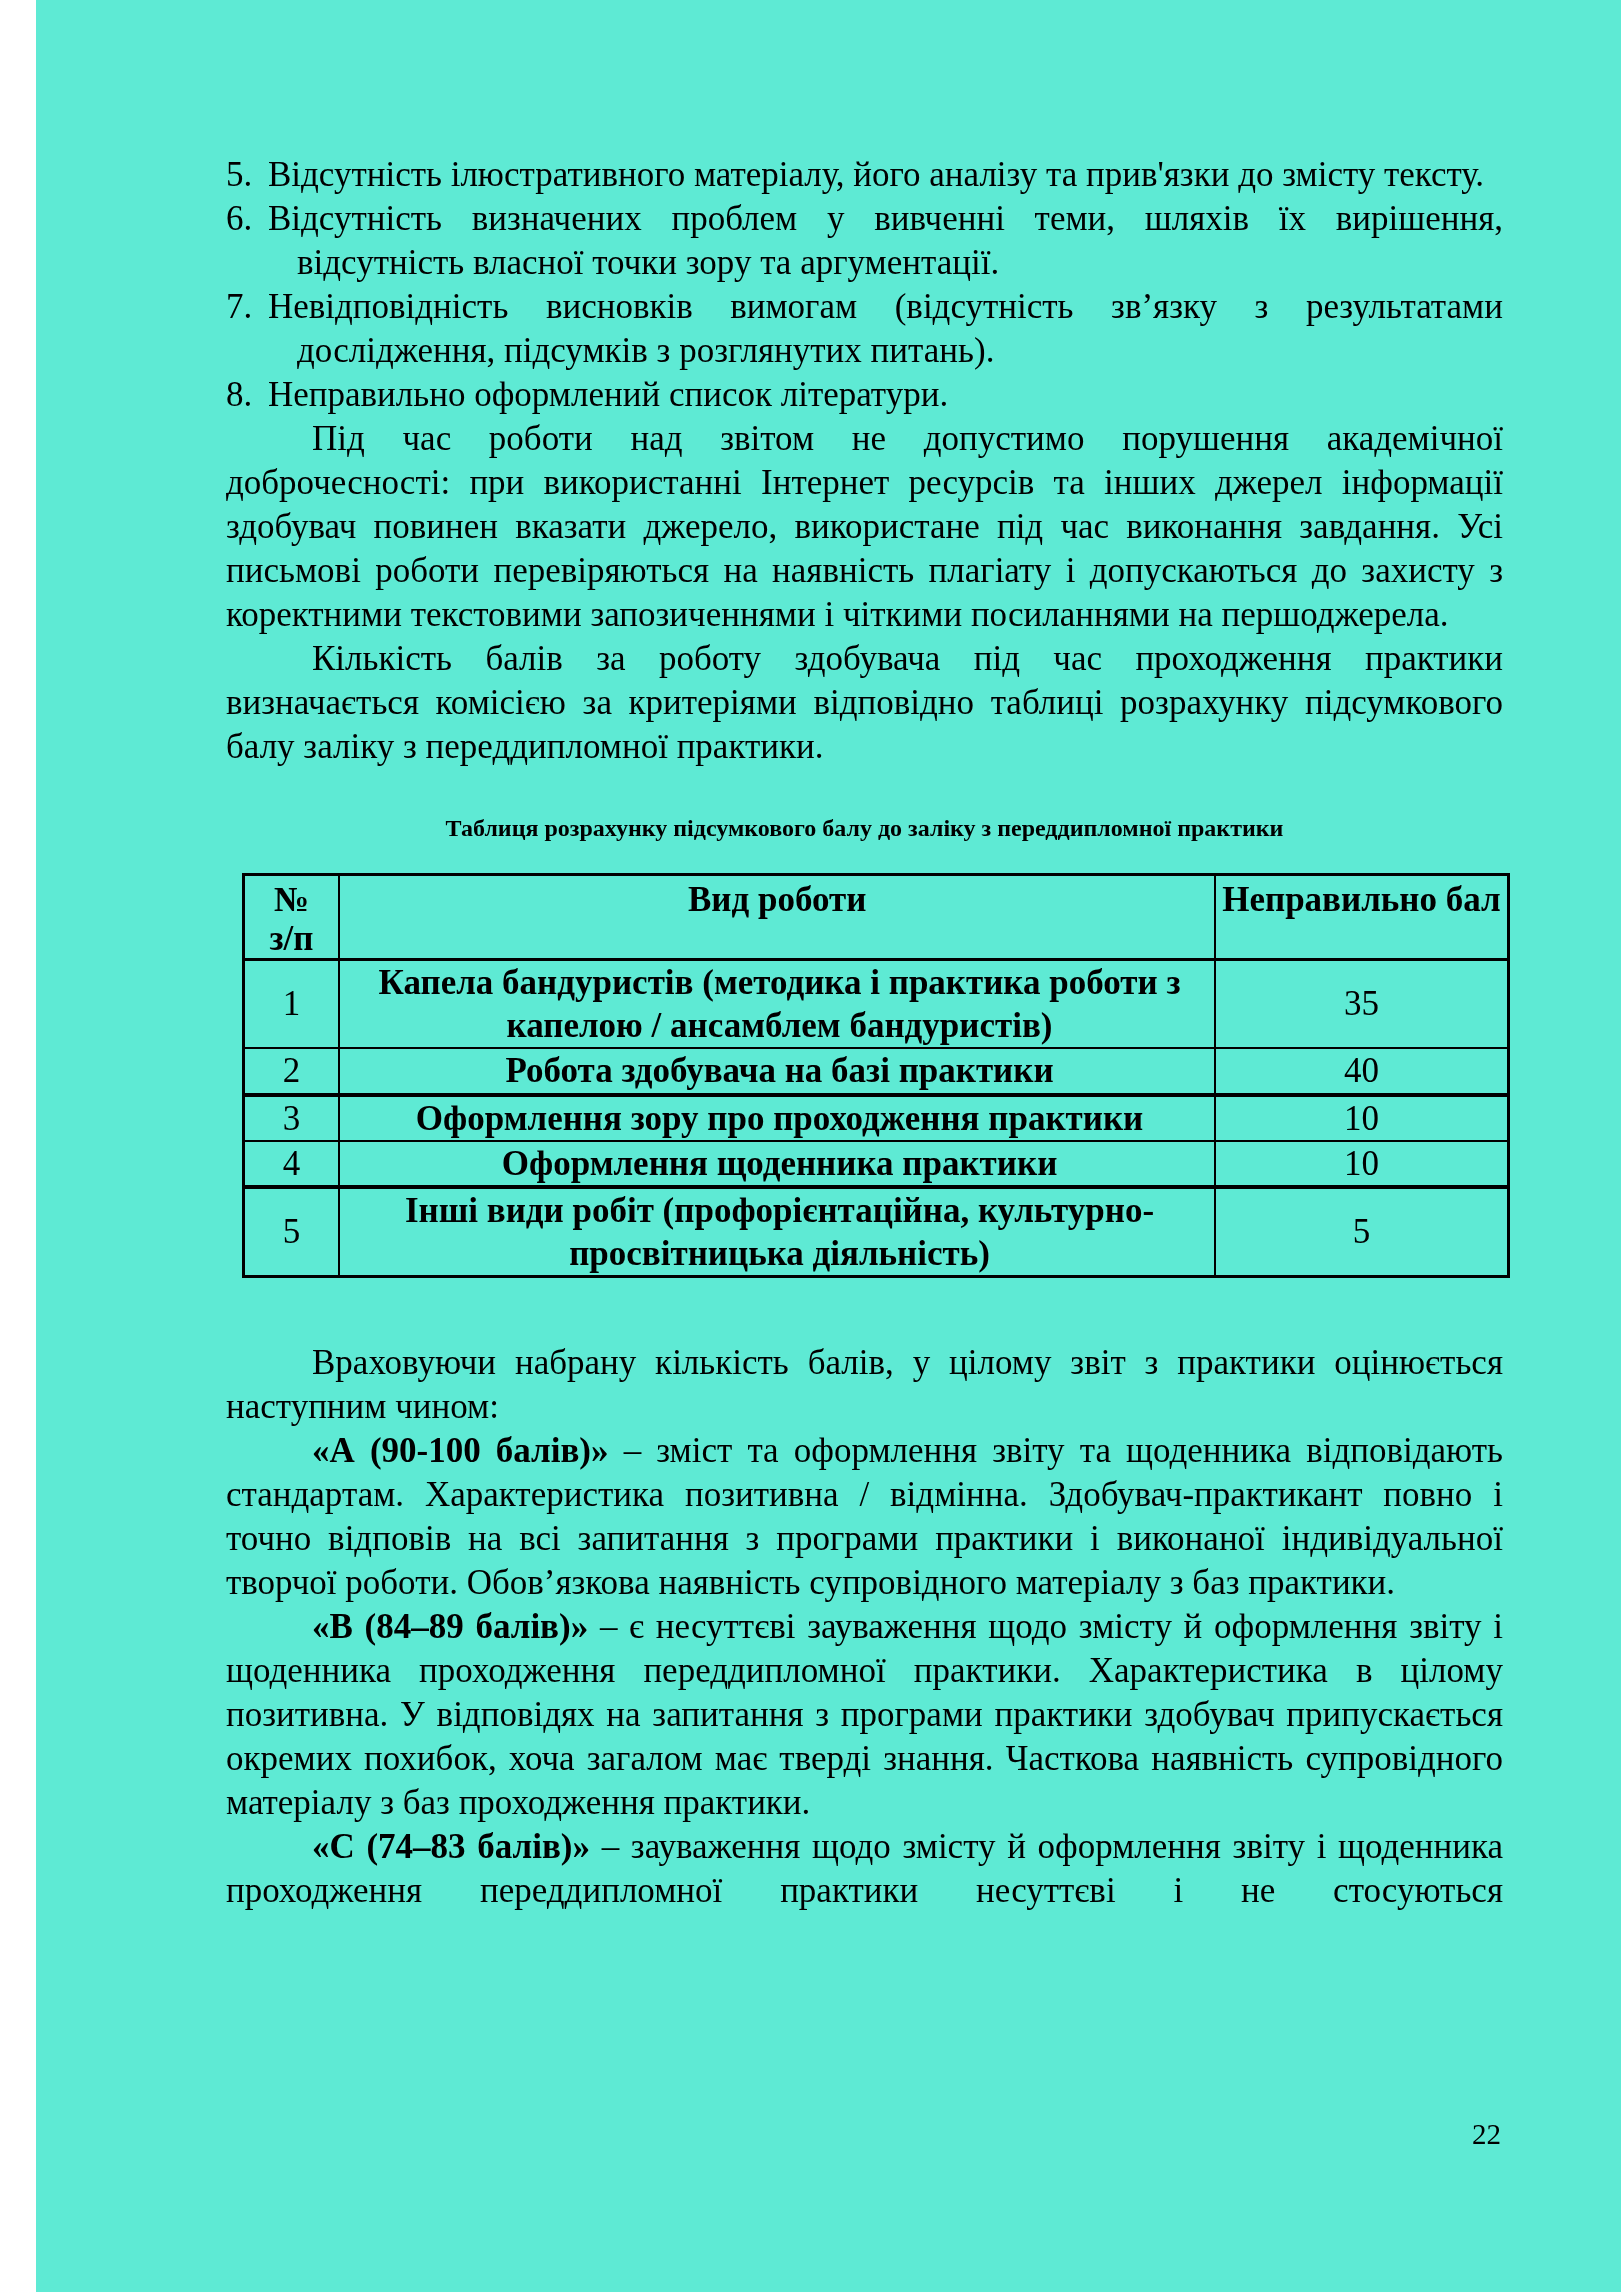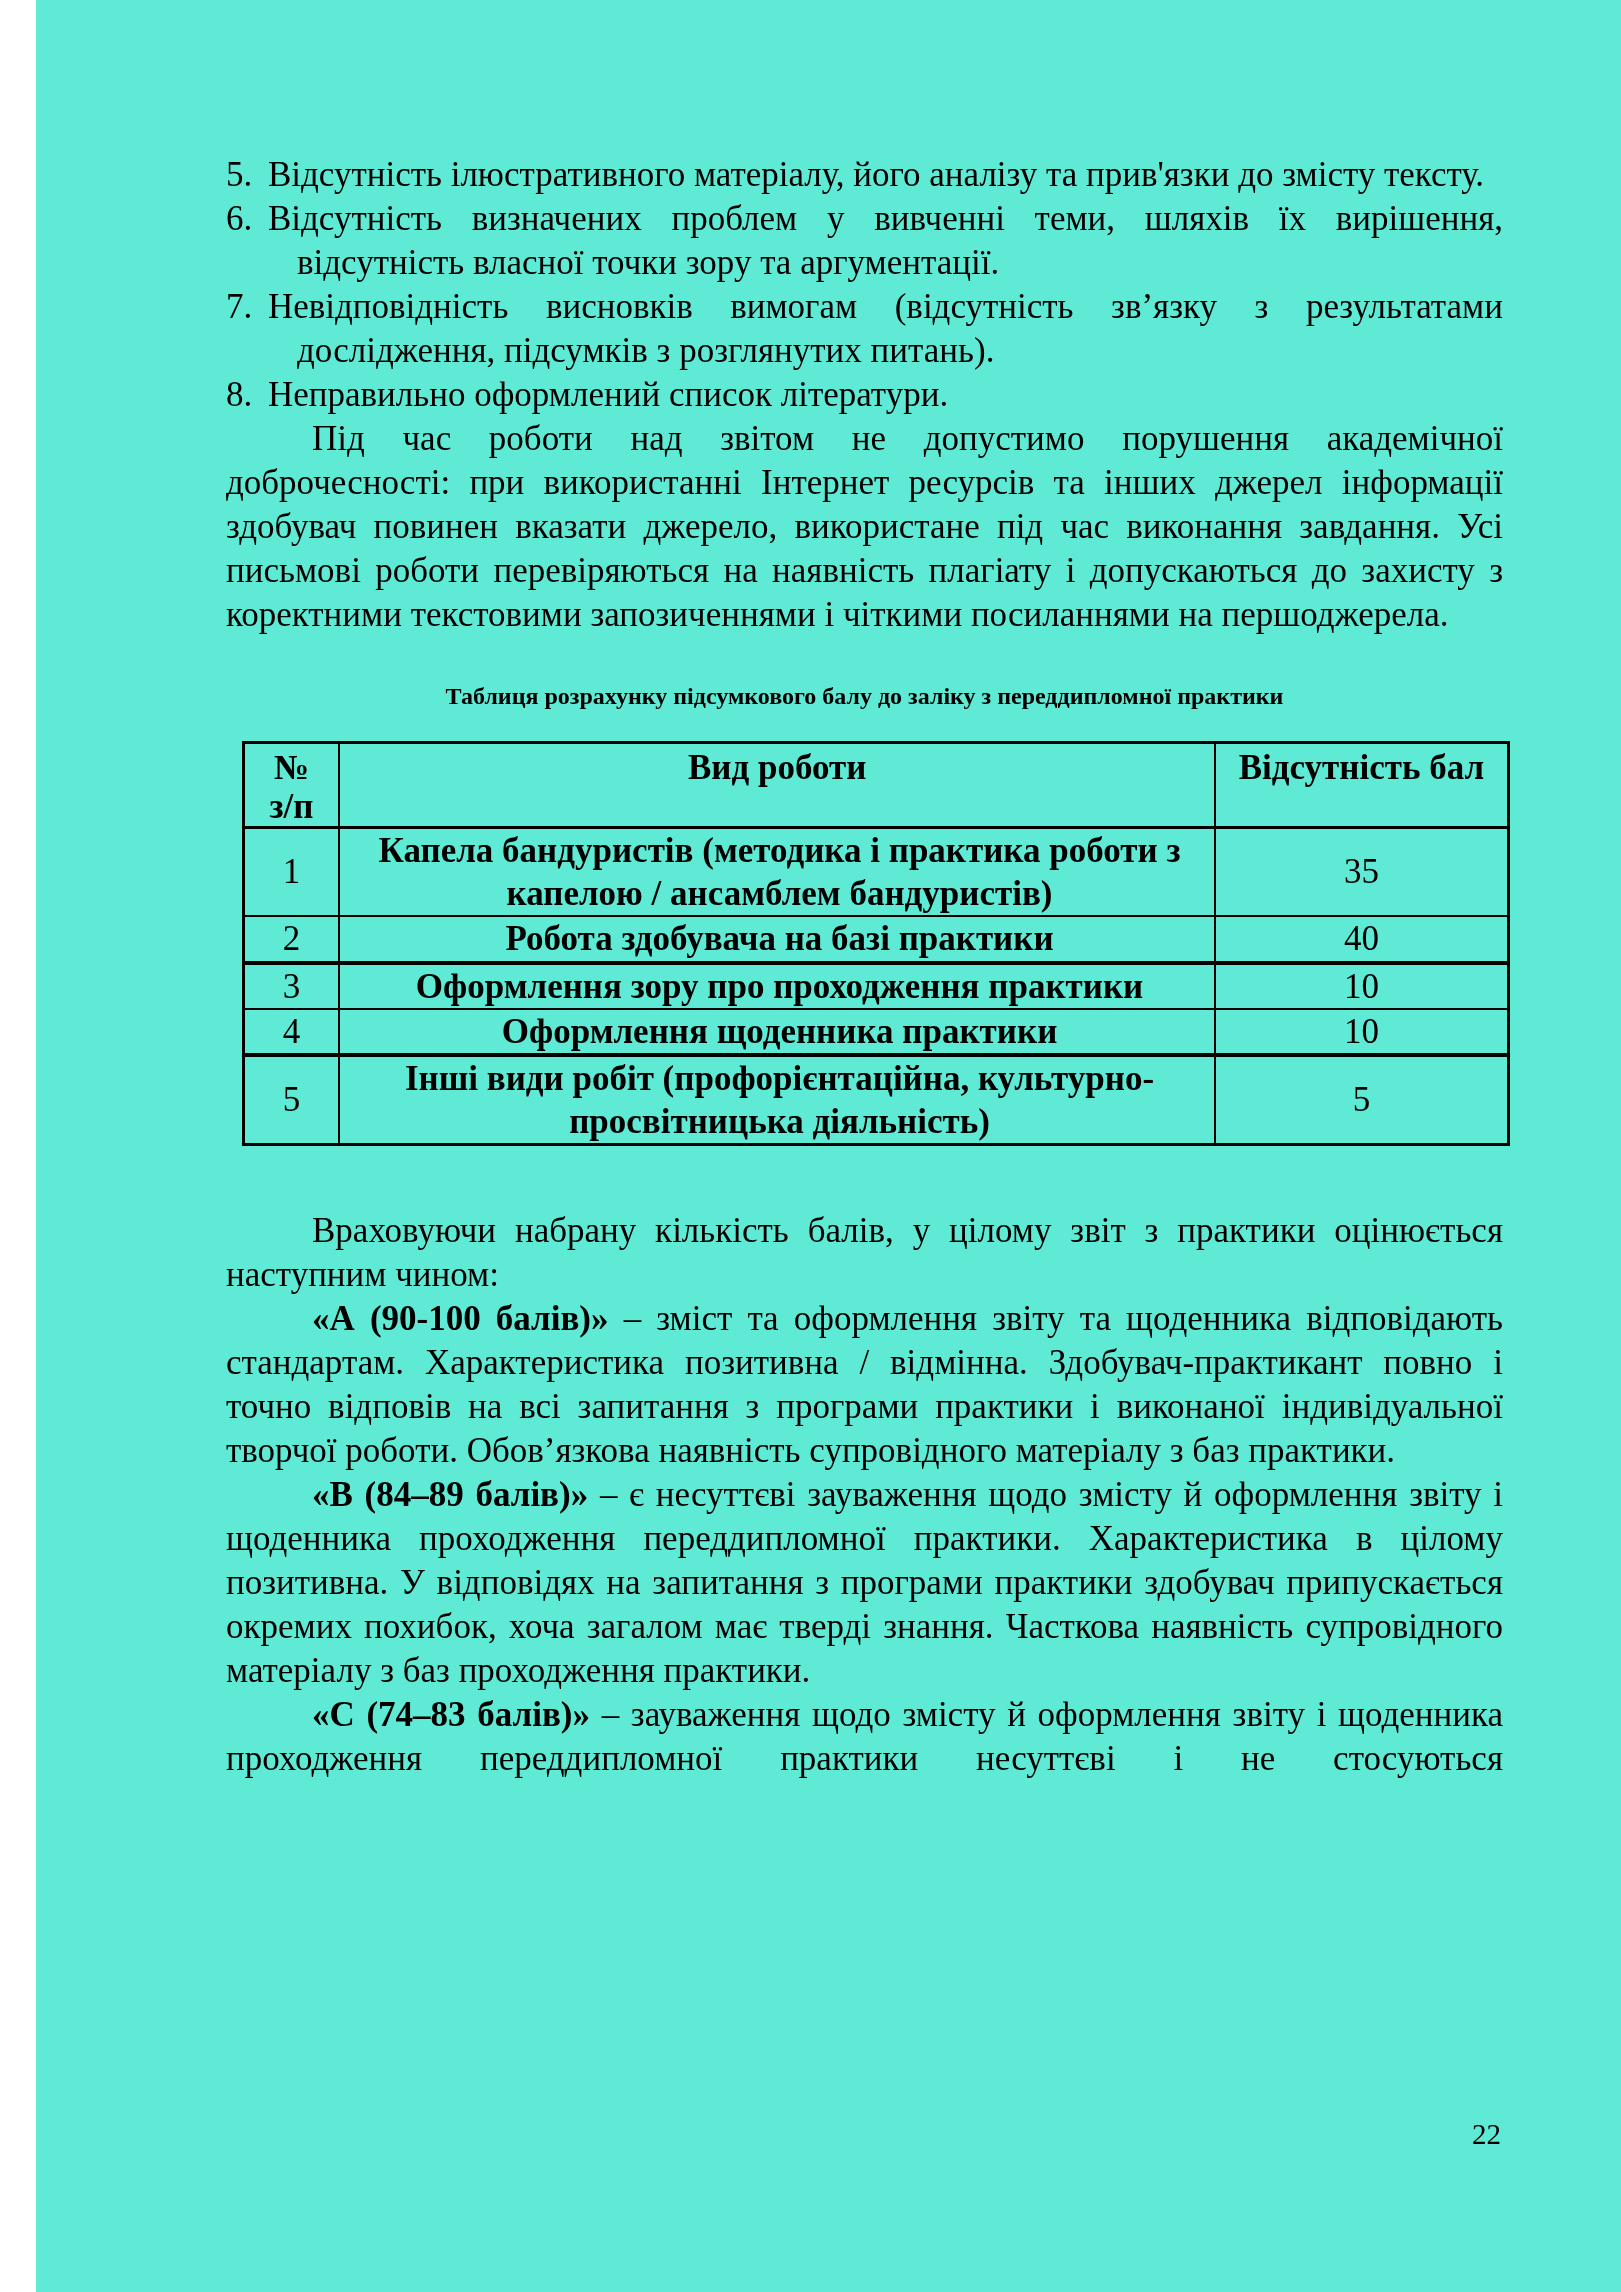--- a/index.html
+++ b/index.html
@@ -89,30 +89,31 @@
 <div class="page">
   <div class="content">
 
     <div class="list-item"><span>5.</span><span class="li-text">Відсутність ілюстративного матеріалу, його аналізу та прив'язки до змісту тексту.</span></div>
     <div class="list-item"><span>6.</span><span class="li-text">Відсутність визначених проблем у вивченні теми, шляхів їх вирішення, відсутність власної точки зору та аргументації.</span></div>
     <div class="list-item"><span>7.</span><span class="li-text">Невідповідність висновків вимогам (відсутність зв’язку з результатами дослідження, підсумків з розглянутих питань).</span></div>
     <div class="list-item"><span>8.</span><span class="li-text">Неправильно оформлений список літератури.</span></div>
 
     <p class="para">Під час роботи над звітом не допустимо порушення академічної доброчесності: при використанні Інтернет ресурсів та інших джерел інформації здобувач повинен вказати джерело, використане під час виконання завдання. Усі письмові роботи перевіряються на наявність плагіату і допускаються до захисту з коректними текстовими запозиченнями і чіткими посиланнями на першоджерела.</p>
 
+    <p class="para">Кількість балів за роботу здобувача під час проходження практики визначається комісією за критеріями відповідно таблиці розрахунку підсумкового балу заліку з переддипломної практики.</p>
 
     <h2 class="table-title">Таблиця розрахунку підсумкового балу до заліку з переддипломної практики</h2>
 
     <table class="scores">
       <thead>
         <tr>
           <th class="col-num">№
 з/п</th>
           <th class="col-work">Вид роботи</th>
-          <th class="col-max">Відсутність бал</th>
+          <th class="col-max">Неправильно бал</th>
         </tr>
       </thead>
       <tbody>
         <tr class="r1">
           <td class="c-num">1</td>
           <td class="c-work">Капела бандуристів (методика і практика роботи з капелою / ансамблем бандуристів)</td>
           <td class="c-max">35</td>
         </tr>
         <tr class="r2">
           <td class="c-num">2</td>

